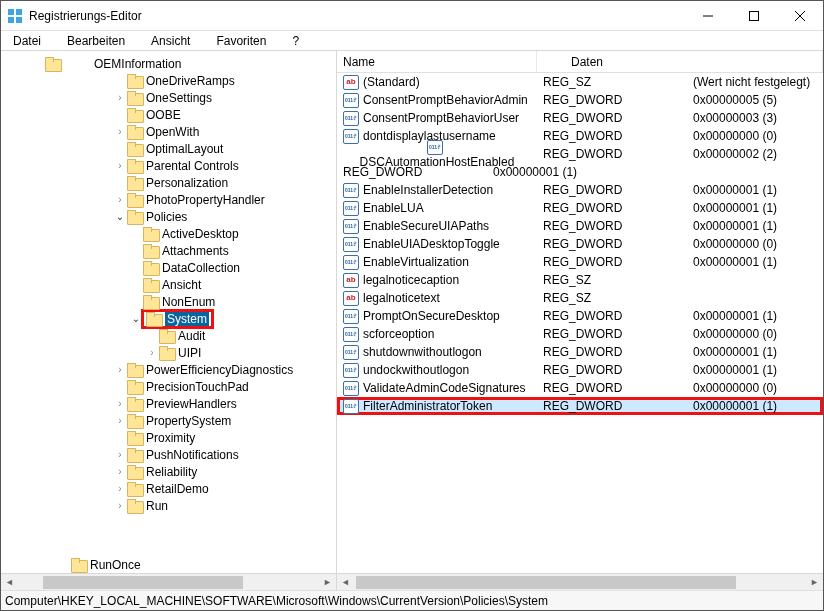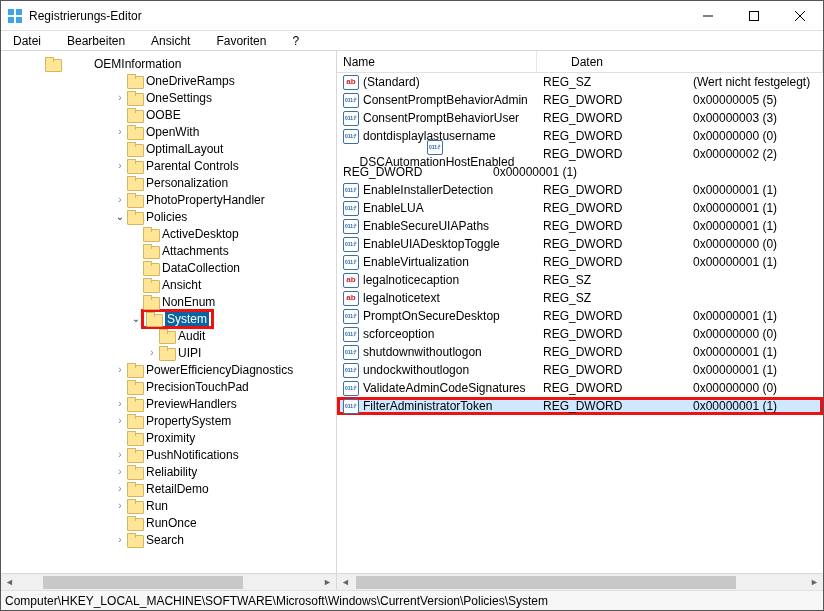--- a/index.html
+++ b/index.html
@@ -220,21 +220,21 @@
           <div class="tree-row" style="padding-left: 112px;">
             <span class="expander">›</span>
             <span class="folder"></span>
             <span class="label">RetailDemo</span>
           </div>
           <div class="tree-row" style="padding-left: 112px;">
             <span class="expander">›</span>
             <span class="folder"></span>
             <span class="label">Run</span>
           </div>
-          <div class="tree-row" style="padding-left: 112px;">
+          <div class="tree-row" style="padding-left: 56px; margin-top: 42px;">
             <span class="expander"></span>
             <span class="folder"></span>
             <span class="label">RunOnce</span>
           </div>
           <div class="tree-row" style="padding-left: 112px;">
             <span class="expander">›</span>
             <span class="folder"></span>
             <span class="label">Search</span>
           </div>
         </div>

